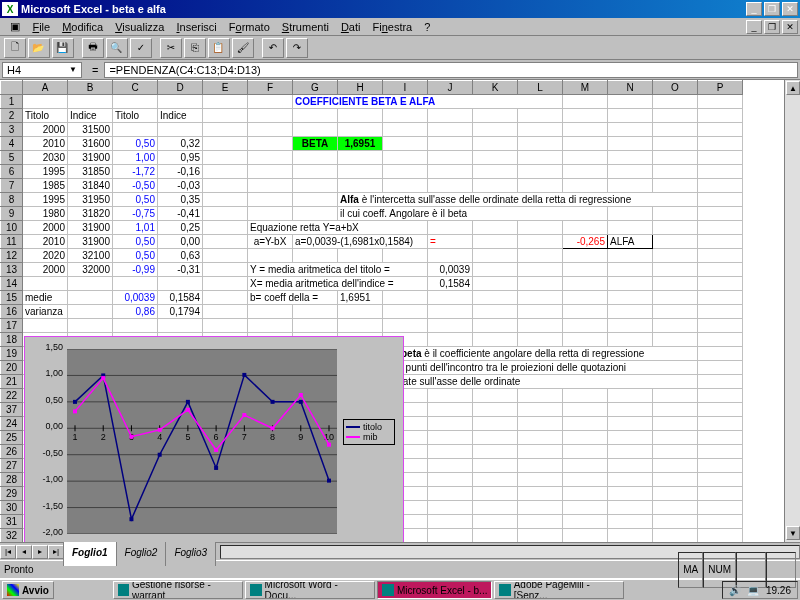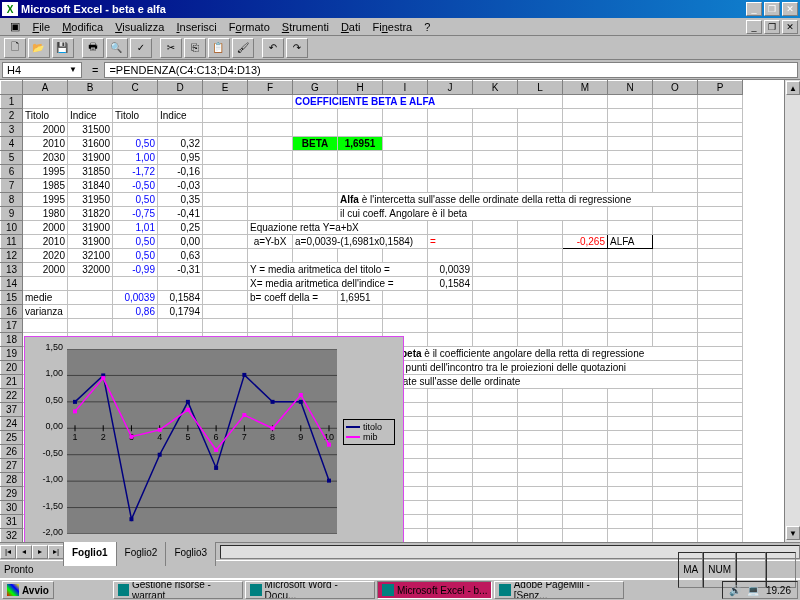--- a/index.html
+++ b/index.html
@@ -40,21 +40,21 @@
   .chartinner { position: absolute; left: 2px; top: 2px; right: 2px; bottom: 2px; background: #c0c0c0; }
   .plot { position: absolute; left: 40px; top: 10px; width: 270px; height: 185px; background: #808080; }
   .yax { position: absolute; left: 0; top: 5px; width: 38px; height: 190px; font-size: 9px; text-align: right; }
   .yax div { position: absolute; right: 2px; }
   .legend { position: absolute; right: 6px; top: 80px; width: 52px; background: #c0c0c0; border: 1px solid #000; padding: 2px; font-size: 9px; }
   .legend .row { display: flex; align-items: center; gap: 3px; }
   .legend .sw { width: 14px; height: 2px; }
   .tabsbar { background: #c0c0c0; height: 18px; display: flex; align-items: center; border-top: 1px solid #808080; font-size: 10px; }
   .tabnav { display: flex; }
   .tabnav .tb { width: 16px; height: 14px; border: 1px solid; border-color: #fff #808080 #808080 #fff; background: #c0c0c0; display: flex; align-items: center; justify-content: center; font-size: 8px; }
-  .shtab { padding: 8px 8px; background: #c0c0c0; border: 1px solid #808080; border-bottom: none; margin-left: -1px; }
+  .shtab { padding: 8px 8px; background: #c0c0c0; border: 1px solid #808080; border-bottom: none; margin-left: -1px; font-style: italic; }
   .shtab.active { background: #fff; font-weight: bold; }
   .hscroll { flex: 1; height: 14px; background: #dfdfdf; border: 1px inset #808080; margin-left: 4px; }
   .statusbar { background: #c0c0c0; height: 18px; display: flex; align-items: center; border-top: 1px solid #fff; padding: 0 4px; font-size: 10px; }
   .statusbar .cell { border: 1px inset #808080; padding: 17px 4px; height: 14px; display: flex; align-items: center; }
   .taskbar { background: #c0c0c0; height: 22px; display: flex; align-items: center; border-top: 2px solid #fff; padding: 1px 2px; gap: 18px; font-size: 10px; }
   .startbtn { height: 18px; padding: 0 4px; border: 1px solid; border-color: #fff #808080 #808080 #fff; display: flex; align-items: center; font-weight: bold; gap: 3px; }
   .taskbtn { height: 18px; padding: 0 4px; border: 1px solid; border-color: #fff #808080 #808080 #fff; display: flex; align-items: center; gap: 3px; max-width: 130px; overflow: hidden; }
   .taskbtn.active { border-color: #808080 #fff #fff #808080; background: #be185d; }
   .tray { margin-left: auto; height: 18px; border: 1px inset #808080; padding: 0 6px; display: flex; align-items: center; gap: 6px; }
   .vscroll { position: absolute; right: 0; top: 0; width: 16px; height: 100%; background: #dfdfdf; border-left: 1px solid #808080; }

